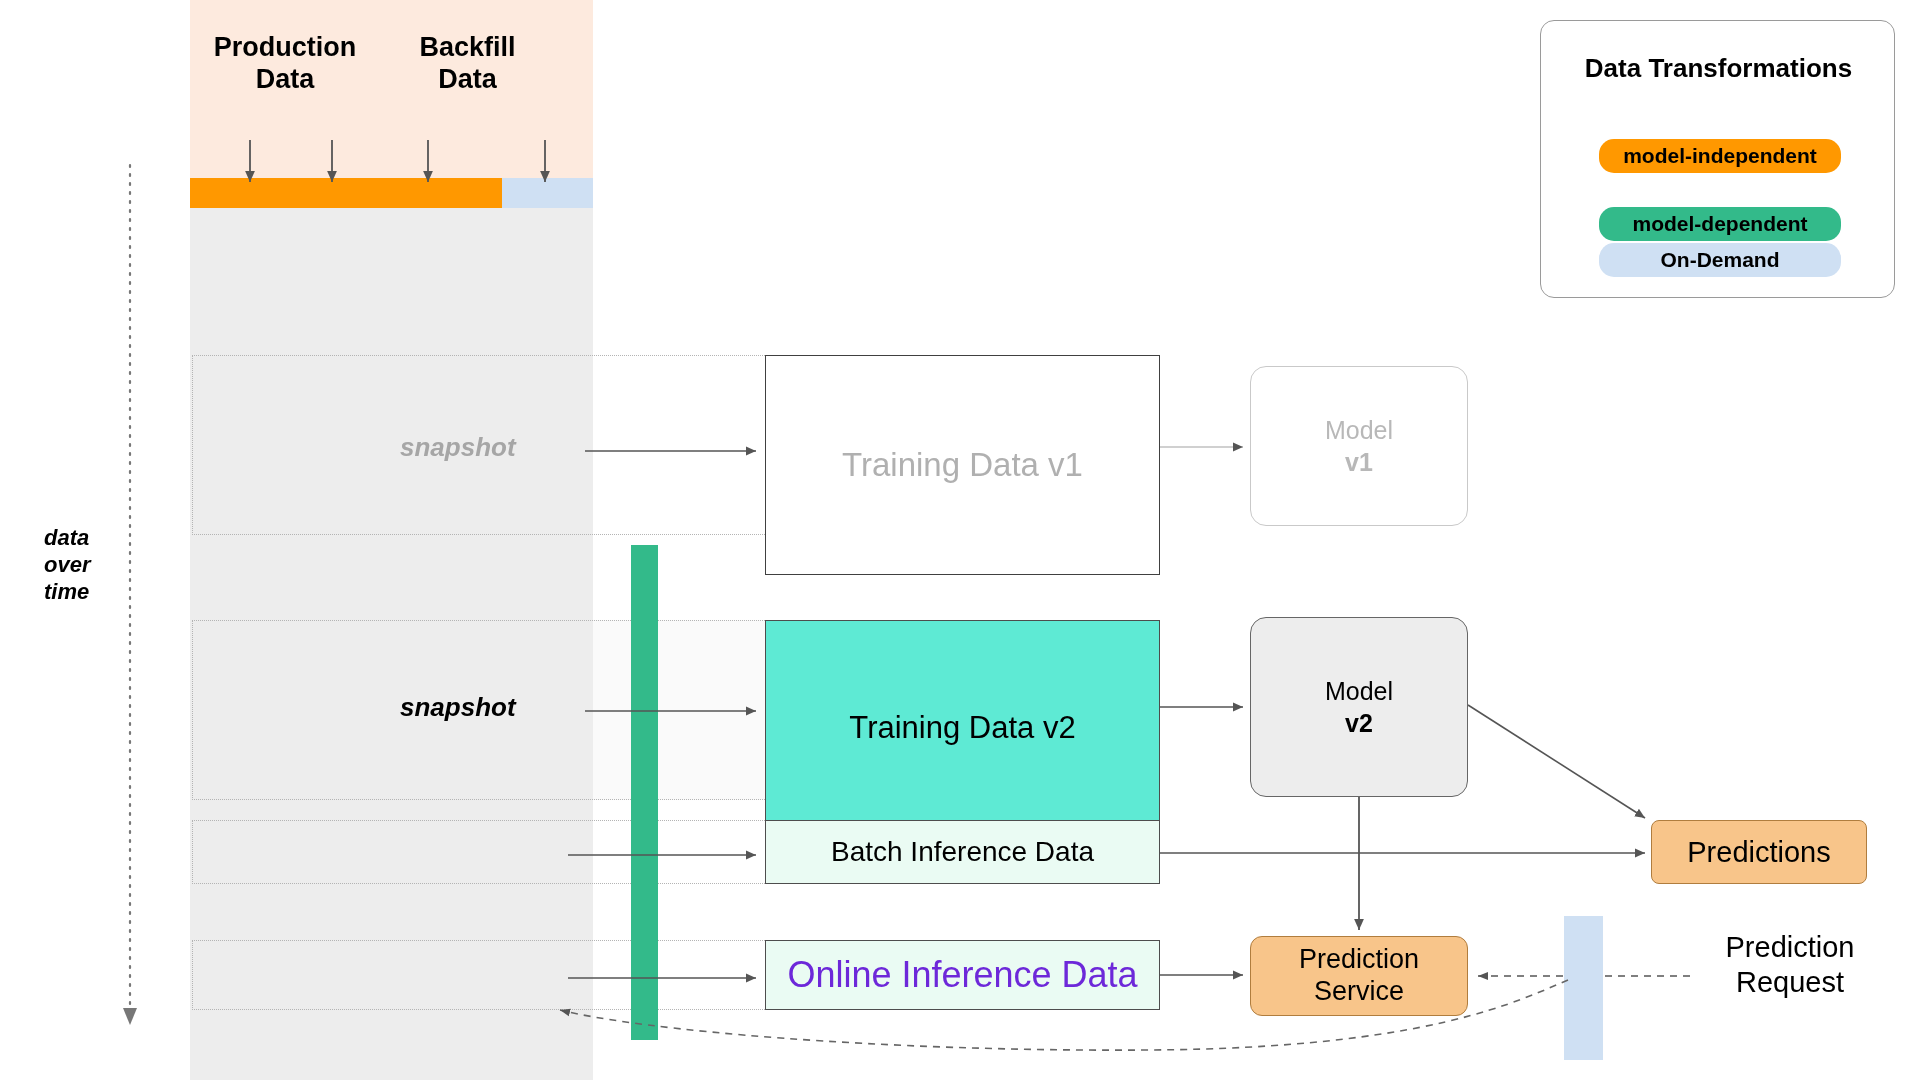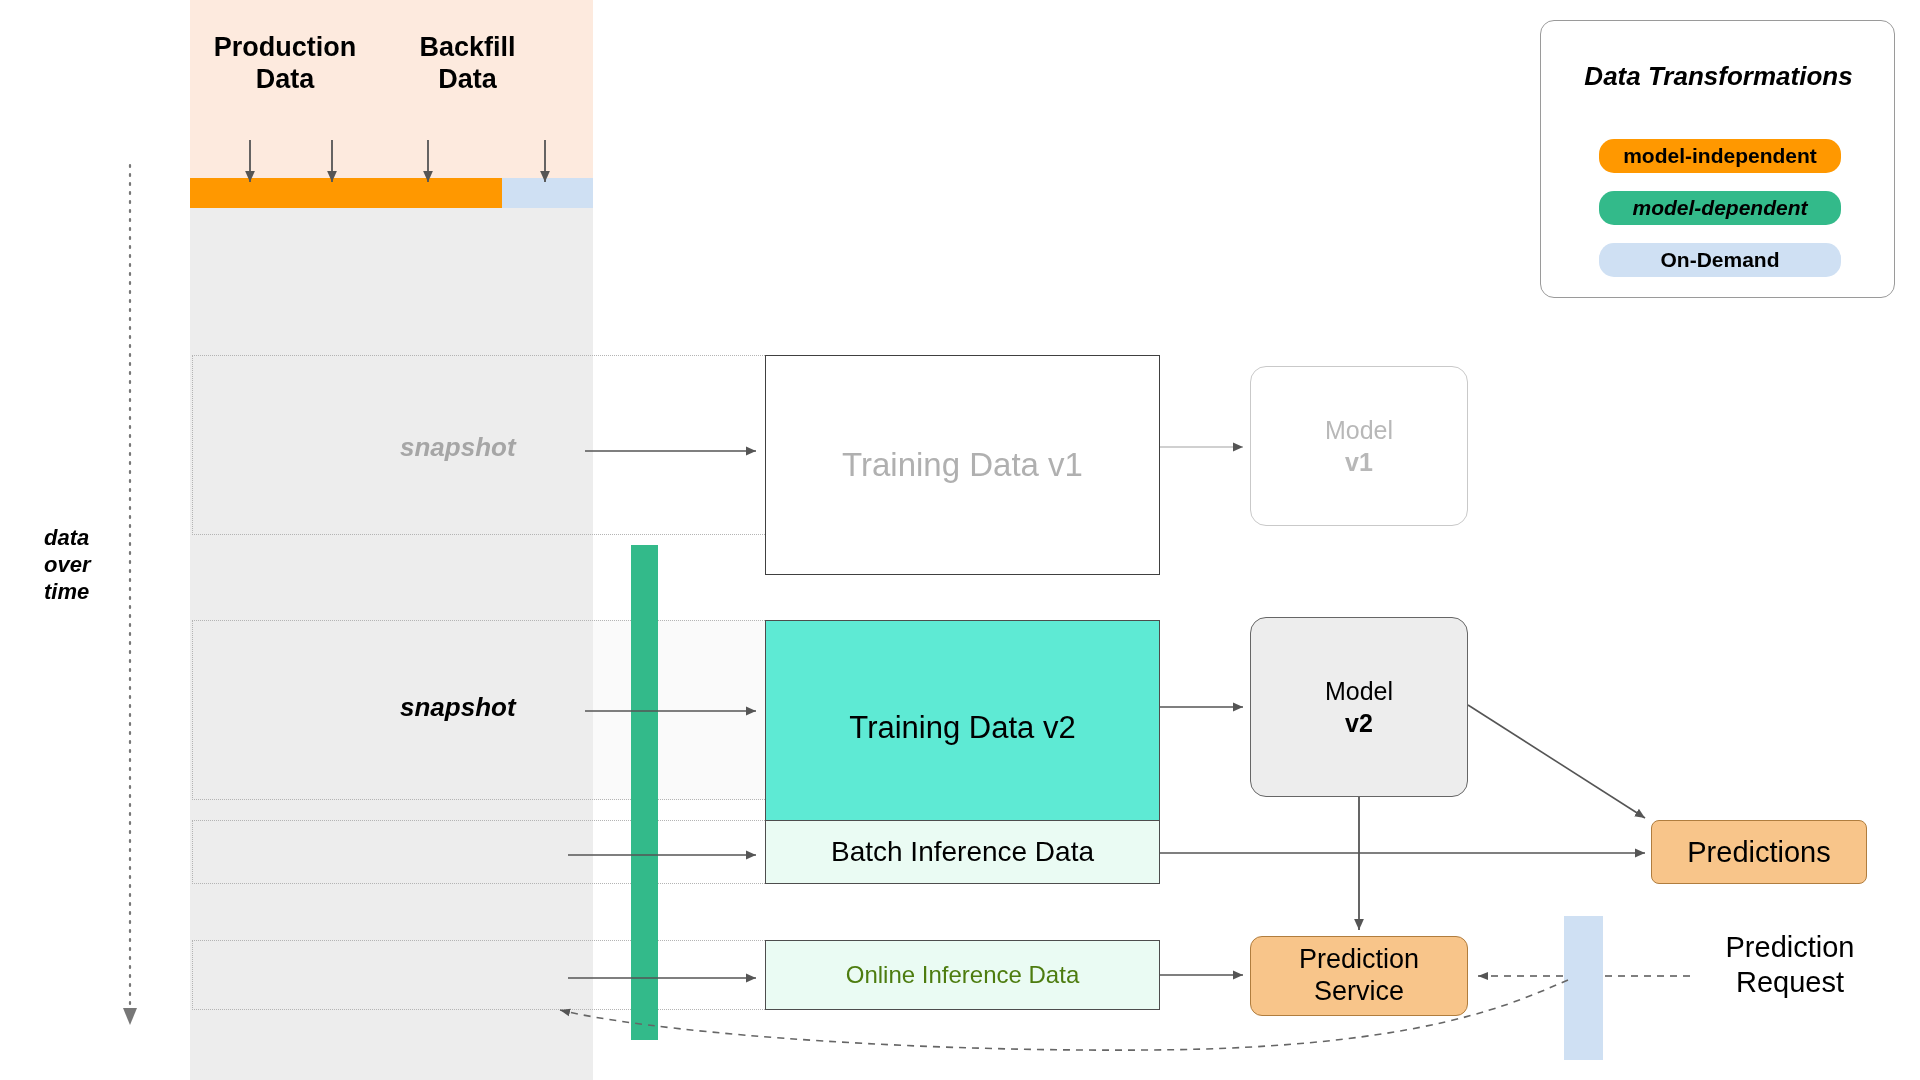--- a/index.html
+++ b/index.html
@@ -42,37 +42,37 @@
   .snapshot-label{position:absolute;font-style:italic;font-weight:bold;font-size:26px;}
   #snapshot-v1{left:400px;top:432px;color:#a6a6a6;}
   #snapshot-v2{left:400px;top:692px;color:#000;}
 
   
   .node{position:absolute;box-sizing:border-box;display:flex;align-items:center;justify-content:center;text-align:center;}
 
   #training-data-v1{left:765px;top:355px;width:395px;height:220px;border:1px solid #404040;background:#ffffff;color:#b0b0b0;font-size:33px;}
   #training-data-v2{left:765px;top:620px;width:395px;height:216px;border:1px solid #4d4d4d;background:#5eead4;color:#000;font-size:31px;}
   #batch-inference-data{left:765px;top:820px;width:395px;height:64px;border:1px solid #4d4d4d;background:#eafbf3;color:#000;font-size:28px;}
-  #online-inference-data{left:765px;top:940px;width:395px;height:70px;border:1px solid #4d4d4d;background:#eafbf3;color:#4d7c0f;font-size:24px;}
+  #online-inference-data{left:765px;top:940px;width:395px;height:70px;border:1px solid #4d4d4d;background:#eafbf3;color:#6d28d9;font-size:36px;}
 
   #model-v1{left:1250px;top:366px;width:218px;height:160px;border:1px solid #c9c9c9;border-radius:16px;background:#ffffff;color:#b8b8b8;flex-direction:column;font-size:25px;line-height:1.3;}
   #model-v2{left:1250px;top:617px;width:218px;height:180px;border:1px solid #666;border-radius:16px;background:#ededed;color:#000;flex-direction:column;font-size:25px;line-height:1.3;}
   .model-ver{font-weight:bold;}
 
   #predictions{left:1651px;top:820px;width:216px;height:64px;border:1px solid #b07d3e;border-radius:8px;background:#f8c58a;color:#000;font-size:29px;}
   #prediction-service{left:1250px;top:936px;width:218px;height:80px;border:1px solid #b07d3e;border-radius:12px;background:#f8c58a;color:#000;font-size:27px;flex-direction:column;line-height:1.18;}
 
   #prediction-request-label{position:absolute;left:1690px;top:930px;width:200px;font-size:29px;color:#000;text-align:center;line-height:1.2;}
 
   
   #legend{position:absolute;left:1540px;top:20px;width:355px;height:278px;border:1px solid #9a9a9a;border-radius:14px;background:#ffffff;box-sizing:border-box;}
-  #legend-title{position:absolute;left:0;top:40px;width:355px;text-align:center;font-weight:bold;font-size:26px;color:#000;font-style:italic;}
+  #legend-title{position:absolute;left:0;top:32px;width:355px;text-align:center;font-weight:bold;font-size:26px;color:#000;}
   .legend-chip{position:absolute;left:58px;width:242px;height:34px;display:flex;align-items:center;justify-content:center;font-weight:bold;font-size:21px;color:#000;border-radius:15px;}
   #legend-chip-0{top:118px;background:#ff9800;}
-  #legend-chip-1{top:170px;background:#33ba8a;font-style:italic;}
+  #legend-chip-1{top:186px;background:#33ba8a;}
   #legend-chip-2{top:222px;background:#cfe0f3;}
 </style>
 </head>
 <body>
 
 <div class="stage">
 
   <div id="feature-column"></div>
   <div id="production-backdrop"></div>
 

